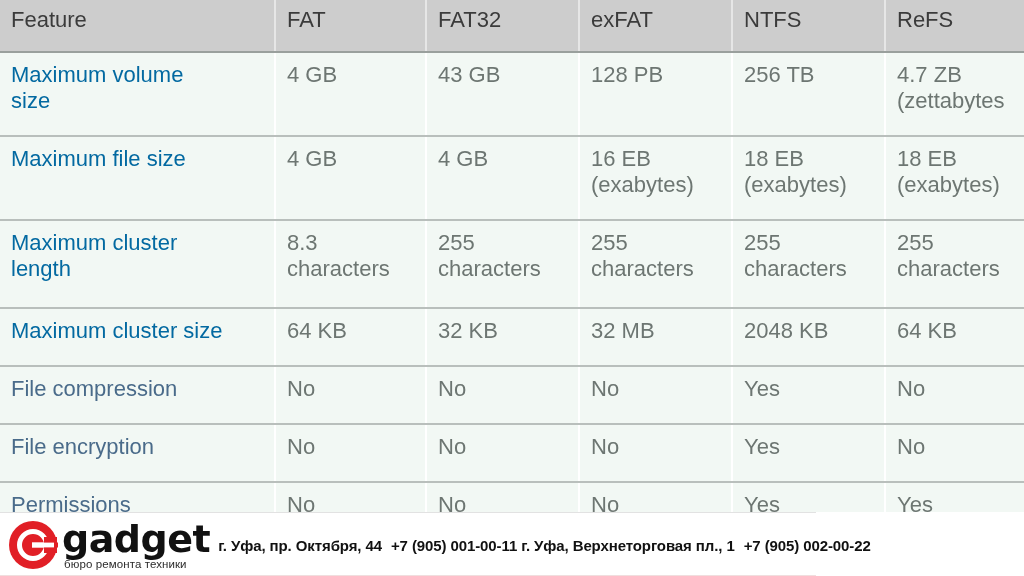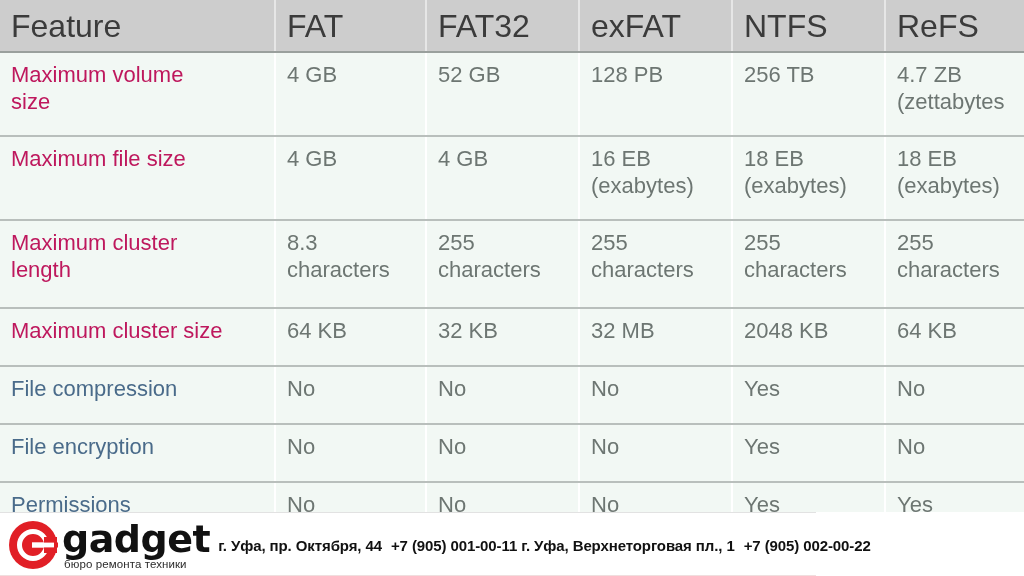--- a/index.html
+++ b/index.html
@@ -48,38 +48,38 @@
     font-weight: normal;
     line-height: 1.20;
     white-space: normal;
     word-break: normal;
     overflow: hidden;
   }
 
   table.fs-table thead th {
     background: #cdcdcd;
     color: #3b3b3b;
-    font-size: 32px;
+    font-size: 22px;
     height: 38px;
     padding-top: 7px;
     padding-bottom: 6px;
     border-bottom: 2px solid #9aa09d;
     border-right: 2px solid #e6e6e6;
   }
   table.fs-table thead th.th-feature {
     color: #3b3b3b;
   }
 
   table.fs-table tbody td {
     background: #f2f8f4;
     color: #6d7672;
     font-size: 22px;
   }
   table.fs-table tbody td.feature-cell {
-    color: #be185d;
+    color: #0369a1;
   }
   table.fs-table tbody tr.link-row td.feature-cell {
     color: #4a6b8a;
   }
 
   table.fs-table tbody tr.r-tall td { height: 64px; }
   table.fs-table tbody tr.r-tall2 td { height: 68px; }
   table.fs-table tbody tr.r-short td { height: 38px; }
 
   .cell-line2 { display: block; }
@@ -182,21 +182,21 @@
 
       <tr class="r-tall">
         <td class="feature-cell">
           <span>Maximum volume</span>
           <span class="cell-line2">size</span>
         </td>
         <td>
           <span>4 GB</span>
         </td>
         <td>
-          <span>52 GB</span>
+          <span>43 GB</span>
         </td>
         <td>
           <span>128 PB</span>
         </td>
         <td>
           <span>256 TB</span>
         </td>
         <td>
           <span>4.7 ZB</span>
           <span class="cell-line2">(zettabytes</span>

